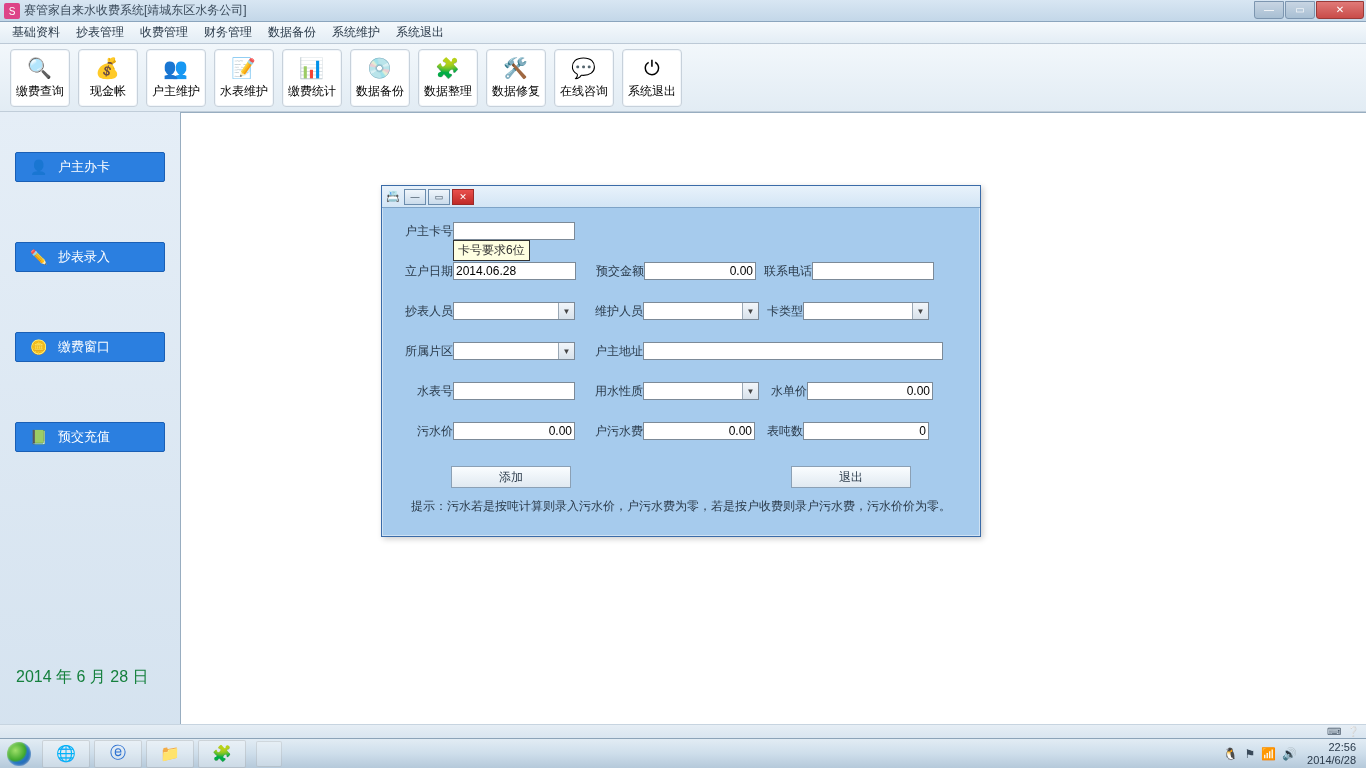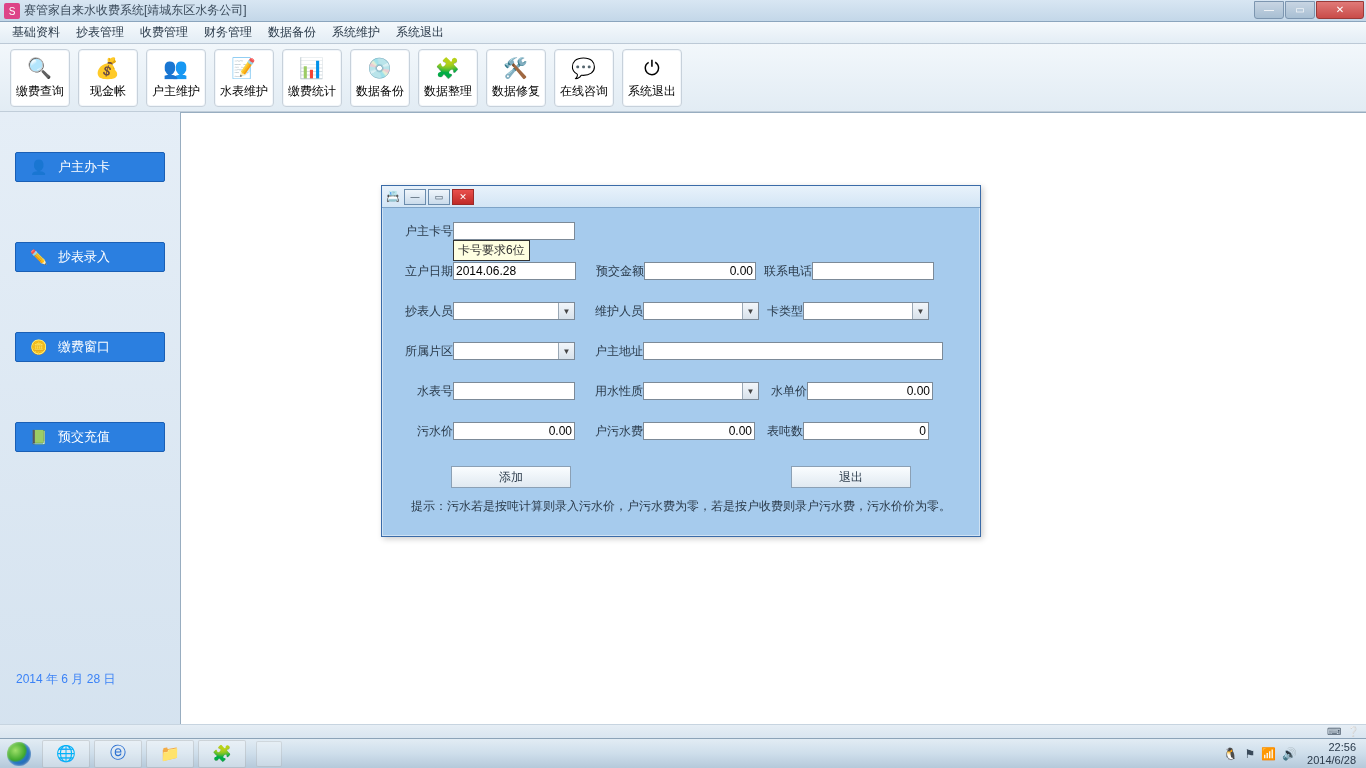--- a/index.html
+++ b/index.html
@@ -22,21 +22,21 @@
 .toolbar { height: 68px; background: linear-gradient(to bottom, #f2f7fb, #e2ecf4); border-bottom: 1px solid #c0cdd9; display: flex; align-items: center; padding: 4px 10px; gap: 8px; }
 .tool-btn { width: 60px; height: 58px; background: #fff; border: 1px solid #c7d1db; border-radius: 4px; display: flex; flex-direction: column; align-items: center; justify-content: center; gap: 2px; cursor: default; box-shadow: inset 0 0 0 1px #f2f6fa; }
 .tool-btn .ico { width: 26px; height: 26px; display: flex; align-items: center; justify-content: center; font-size: 20px; }
 .tool-btn .lbl { font-size: 12px; color: #000000; }
 
 
 .main { display: flex; height: calc(768px - 22px - 22px - 68px - 30px); }
 .sidebar { width: 180px; padding: 40px 8px 0 8px; display: flex; flex-direction: column; gap: 60px; align-items: center; }
 .side-btn { width: 150px; height: 30px; background: #2b7fe0; color: #fff; display: flex; align-items: center; justify-content: flex-start; padding-left: 14px; gap: 10px; border: 1px solid #1a5fb5; border-radius: 2px; cursor: default; font-size: 13px; }
 .side-btn .sico { width: 18px; height: 18px; display: flex; align-items: center; justify-content: center; font-size: 14px; }
-.side-date { margin-top: auto; margin-bottom: 50px; color: #3b82f6; font-size: 12px; align-self: flex-start; padding-left: 8px; }
+.side-date { margin-top: auto; margin-bottom: 50px; color: #15803d; font-size: 16px; align-self: flex-start; padding-left: 8px; }
 
 .content { flex: 1; background: #fff; border: 1px solid #98adc0; border-right: none; border-bottom: none; position: relative; }
 
 
 .dialog { position: absolute; left: 200px; top: 72px; width: 600px; border: 1px solid #3a6ba8; background: #a6cbed; box-shadow: 2px 2px 6px rgba(0,0,0,0.2); }
 .dlg-title { height: 22px; background: linear-gradient(to bottom, #e8f2fb, #d3e5f5); display: flex; align-items: center; padding: 0 4px; border-bottom: 1px solid #7ea3c7; }
 .dlg-title .dico { width: 14px; height: 14px; margin-right: 4px; display: inline-flex; align-items: center; justify-content: center; font-size: 11px; }
 .dlg-title .dtit { flex: 1; color: #2a3a4a; font-size: 12px; }
 .dlg-wbtns { display: flex; gap: 2px; }
 .dlg-wbtn { width: 22px; height: 16px; border: 1px solid #6b8cad; background: linear-gradient(to bottom, #f0f6fb, #cadbeb); display: flex; align-items: center; justify-content: center; font-size: 9px; color: #3a4a5a; }

